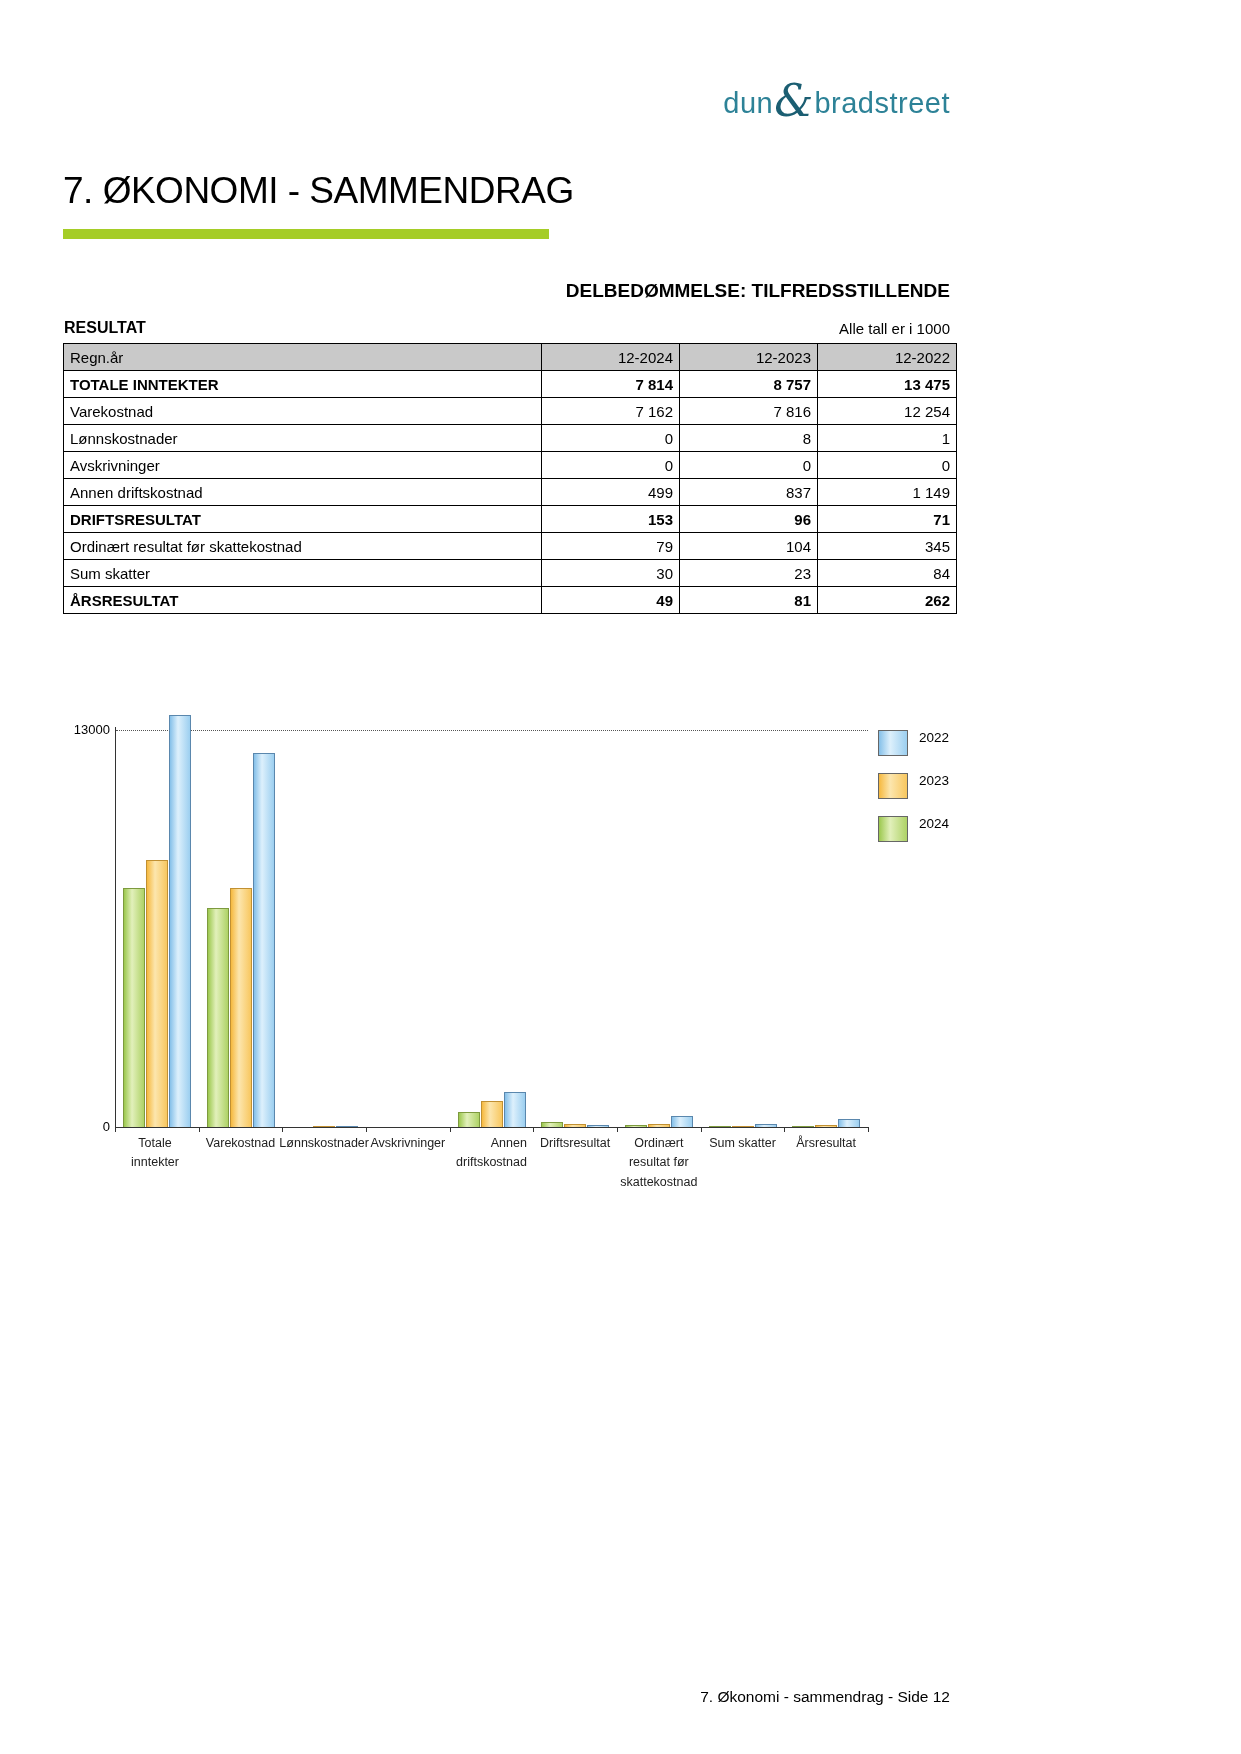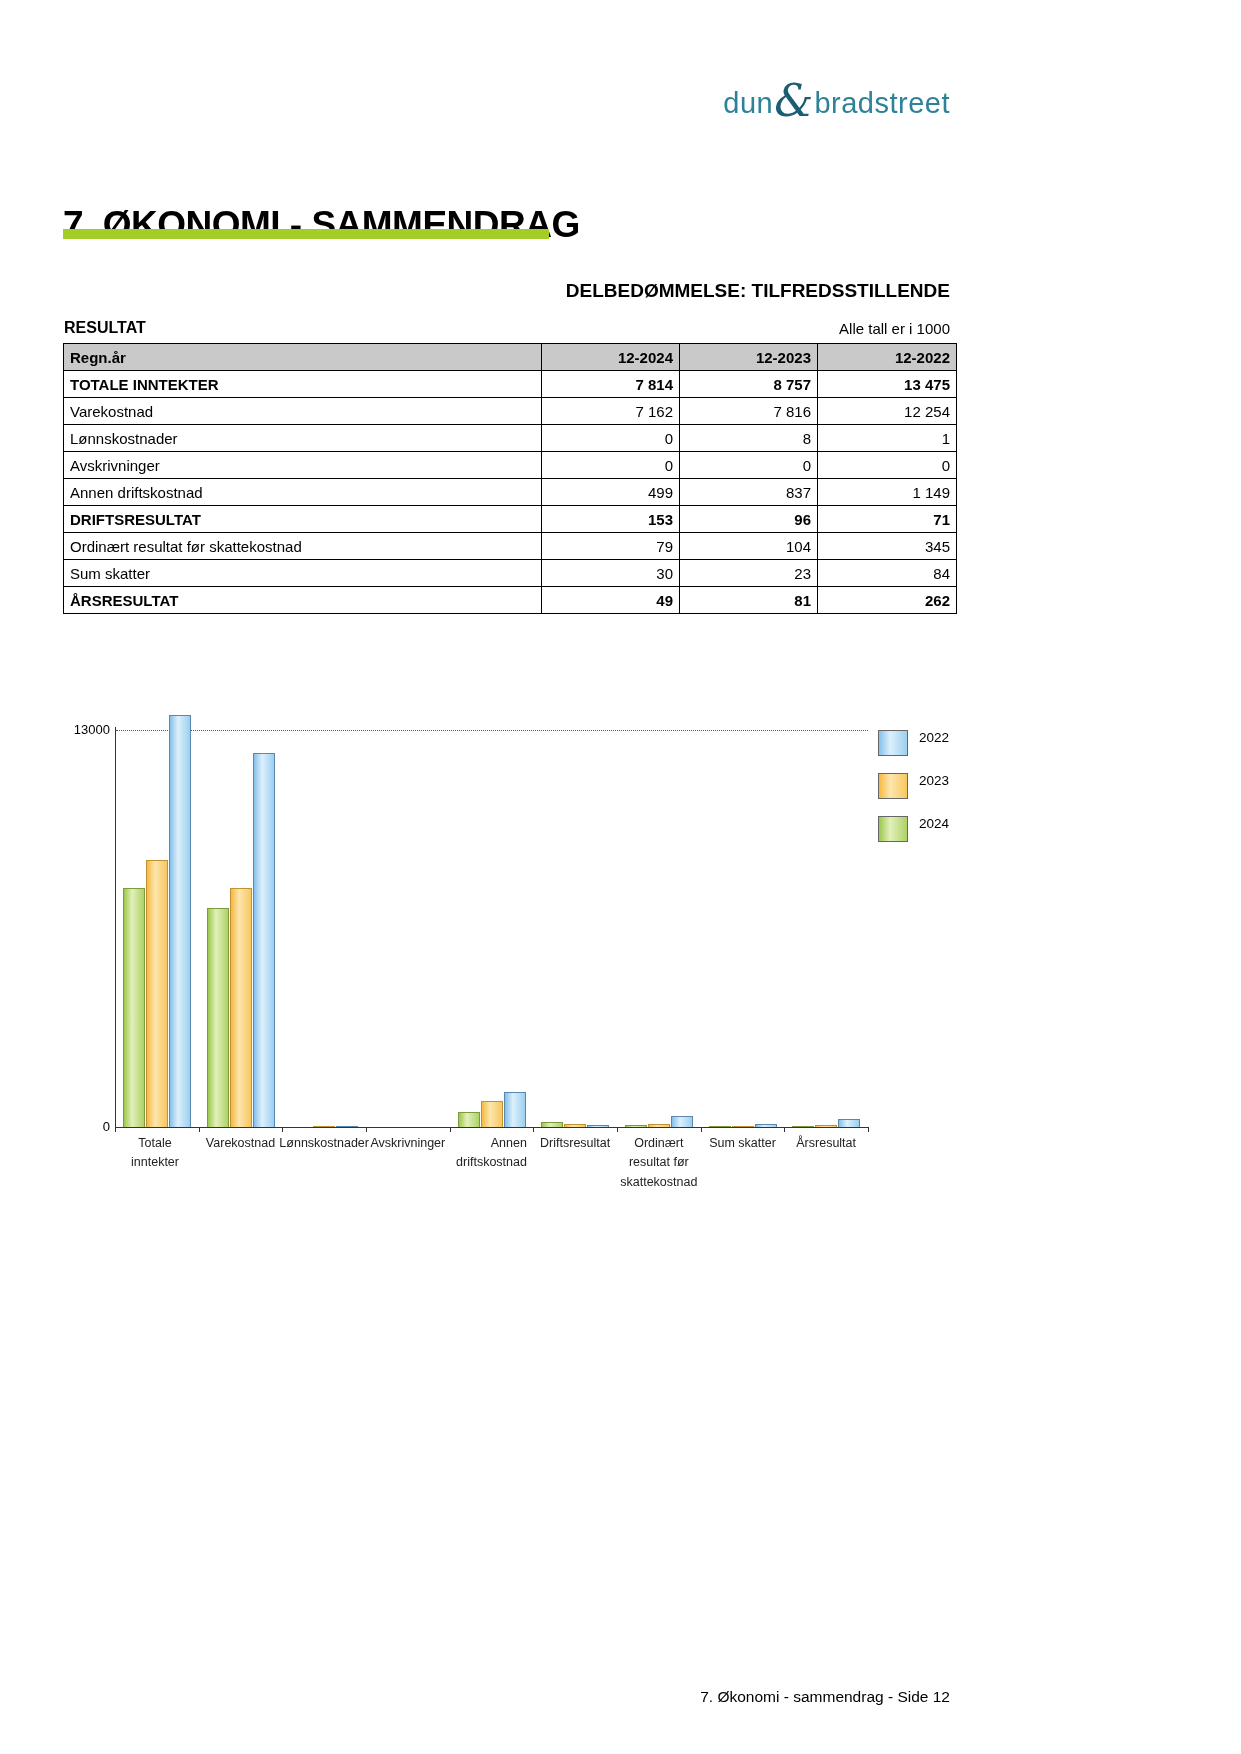--- a/index.html
+++ b/index.html
@@ -9,31 +9,31 @@
     font-family:"Liberation Sans", sans-serif; color:#000;
     overflow:hidden;
   }
 
   
   .logo { position:absolute; top:72px; right:291px; display:flex; align-items:baseline; color:#2d8297; }
   .logo .t { font-size:29px; letter-spacing:.5px; }
   .logo .amp { font-family:"DejaVu Serif", serif; font-style:italic; font-size:44px; color:#1b5e72; margin:0 1px; position:relative; top:3px; }
 
   
-  .page-title { position:absolute; left:63px; top:170px; font-size:37px; font-weight:bold; letter-spacing:-.5px;margin-top:34px; }
+  .page-title { position:absolute; left:63px; top:170px; font-size:37px; font-weight:normal; letter-spacing:-.5px; }
   .green-bar { position:absolute; left:63px; top:229px; width:486px; height:10px; background:#a5cd27; }
 
   .assessment { position:absolute; top:280px; right:291px; font-size:19px; font-weight:bold; }
   .resultat   { position:absolute; top:319px; left:64px; font-size:16px; font-weight:bold; }
   .units      { position:absolute; top:320px; right:291px; font-size:15px; }
 
   
   table.results { position:absolute; left:63px; top:343px; width:893px; border-collapse:collapse; font-size:15px; table-layout:fixed; }
   .results th, .results td { border:1px solid #000; height:27px; padding:1px 6px; vertical-align:middle; overflow:hidden; }
-  .results thead th { background:#c9c9c9; text-align:left; font-weight:bold; }
+  .results thead th { background:#c9c9c9; text-align:left; font-weight:normal; }
   .results .num { text-align:right; }
   .results .bold-row td { font-weight:bold; }
 
   
   .chart { position:absolute; left:0; top:700px; width:1241px; height:540px; font-size:13px; }
   .ytick-top  { position:absolute; left:68px; top:22px; width:42px; text-align:right; }
   .ytick-zero { position:absolute; left:88px; top:419px; width:22px; text-align:right; }
   .gridline { position:absolute; left:116px; top:30px; width:752px; border-top:1px dotted #555; }
   .y-axis { position:absolute; left:115px; top:27px; width:1px; height:401px; background:#333; }
   .x-axis { position:absolute; left:115px; top:427px; width:754px; height:1px; background:#333; }

